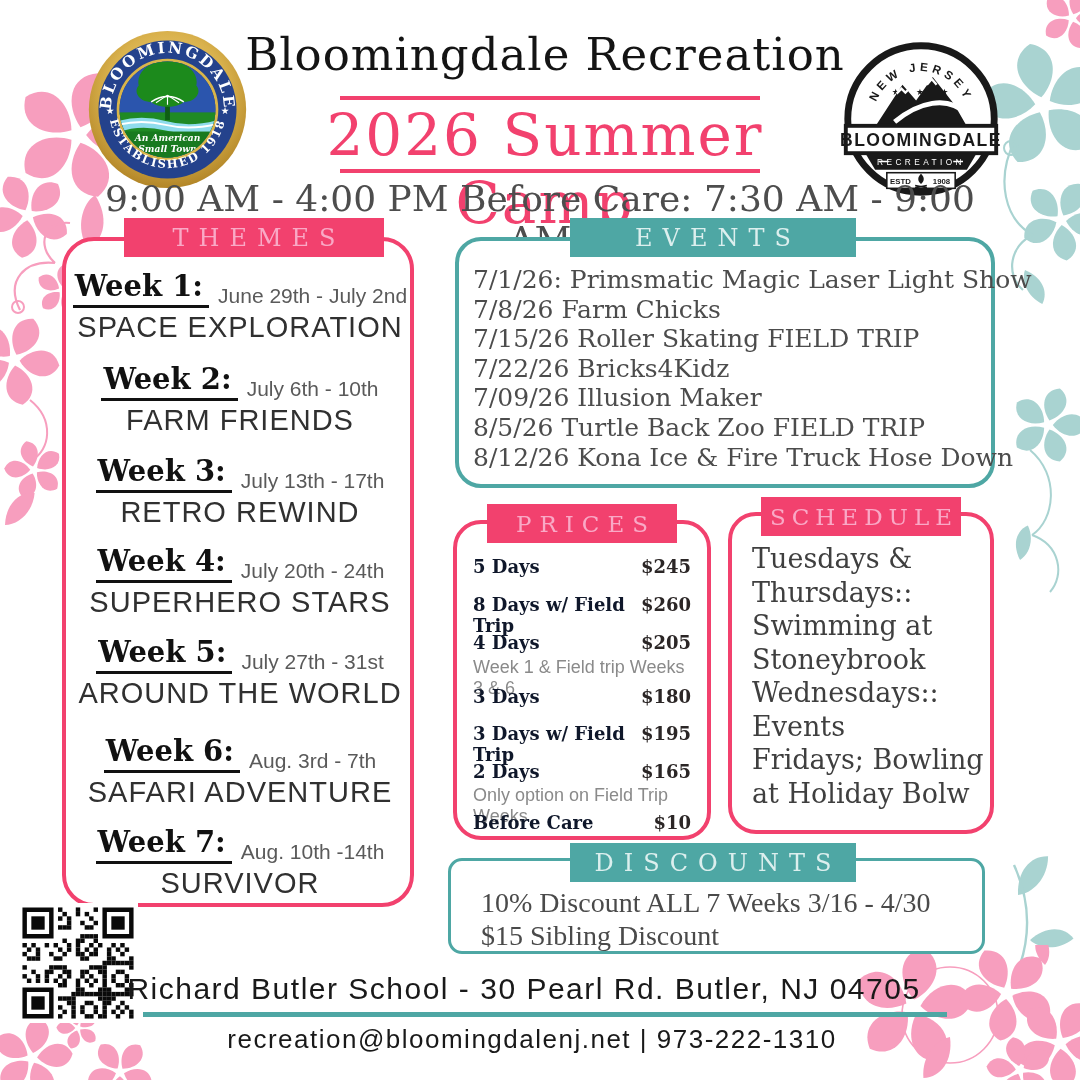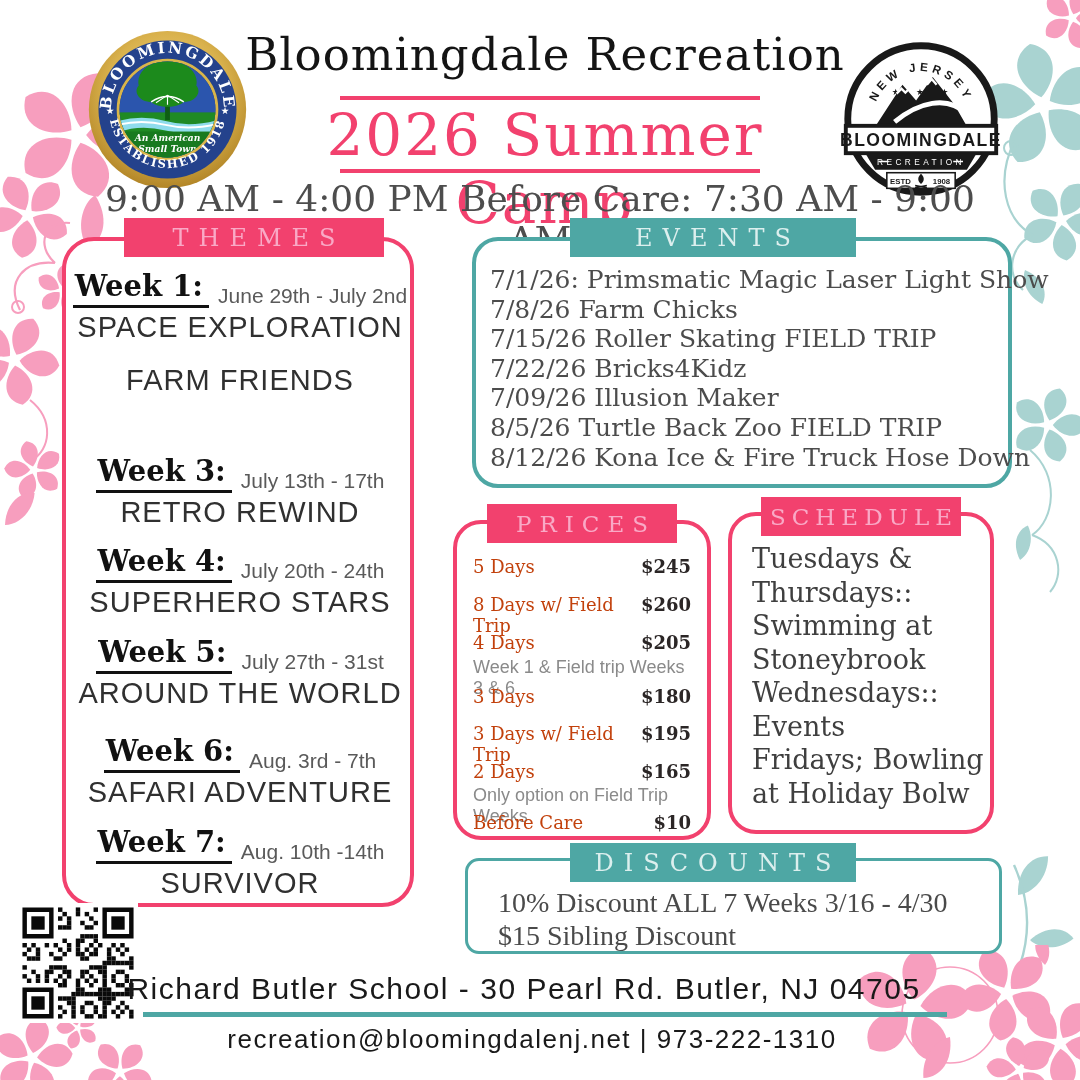--- a/index.html
+++ b/index.html
@@ -23,36 +23,36 @@
 
   
   .bar{display:flex;align-items:center;justify-content:center;font-size:24px;letter-spacing:10px;
     text-indent:10px;z-index:3;height:39px;font-family:"DejaVu Serif",serif;}
   .bar.pink{background:var(--pink);color:var(--pink-light);}
   .bar.teal{background:var(--teal);color:var(--teal-light);}
 
   
   .panel{background:#fff;z-index:2;box-sizing:border-box;}
   .panel.pink{border:4px solid var(--pink);border-radius:32px;}
-  .panel.teal{border:4px solid var(--teal);border-radius:26px;margin-left:17px;}
+  .panel.teal{border:4px solid var(--teal);border-radius:26px;}
 
   
   .week{left:6px;width:336px;text-align:center;}
   .week-head{display:flex;justify-content:center;align-items:flex-end;gap:9px;height:40px;}
   .week-label{font-weight:bold;font-size:29px;color:#111;border-bottom:3px solid #111;padding:0 6px 2px 2px;}
   .week-dates{font-family:"Liberation Sans",sans-serif;font-size:21px;color:#5a5a5a;}
   .week-theme{font-family:"Liberation Sans",sans-serif;font-size:29px;color:#303030;letter-spacing:1px;line-height:38px;}
 
   
   .events-list{left:14px;top:24px;width:510px;}
   .event-item{font-size:25px;color:#4c4c4c;line-height:29.6px;white-space:nowrap;}
 
   
   .price-row{left:16px;width:218px;display:flex;justify-content:space-between;align-items:baseline;}
-  .price-label{font-size:18px;font-weight:normal;color:#c2410c;}
+  .price-label{font-size:18px;font-weight:bold;color:#0f172a;}
   .price-value{font-size:18px;font-weight:bold;color:#2b2626;}
   .price-note{left:16px;width:222px;font-family:"Liberation Sans",sans-serif;font-size:18px;color:#8a8a8a;}
 
   
   .schedule-lines{left:20px;top:26px;width:230px;}
   .schedule-line{font-size:27px;color:#3f3f3f;line-height:33.5px;white-space:nowrap;}
 
   
   .discount-line{left:30px;width:500px;font-size:28px;color:#4a4a4a;white-space:nowrap;font-family:Liberation Serif, serif;}
 
@@ -235,20 +235,24 @@
 
   <div class="abs panel pink" style="left:62px;top:237px;width:352px;height:670px">
     <div class="abs week" style="top:27px">
       <div class="week-head">
           <span class="week-label">Week 1:</span>
           <span class="week-dates">June 29th - July 2nd</span>
         </div>
       <div class="week-theme">SPACE EXPLORATION</div>
     </div>
     <div class="abs week" style="top:120px">
+      <div class="week-head">
+          <span class="week-label">Week 2:</span>
+          <span class="week-dates">July 6th - 10th</span>
+        </div>
       <div class="week-theme">FARM FRIENDS</div>
     </div>
     <div class="abs week" style="top:212px">
       <div class="week-head">
           <span class="week-label">Week 3:</span>
           <span class="week-dates">July 13th - 17th</span>
         </div>
       <div class="week-theme">RETRO REWIND</div>
     </div>
     <div class="abs week" style="top:302px">

